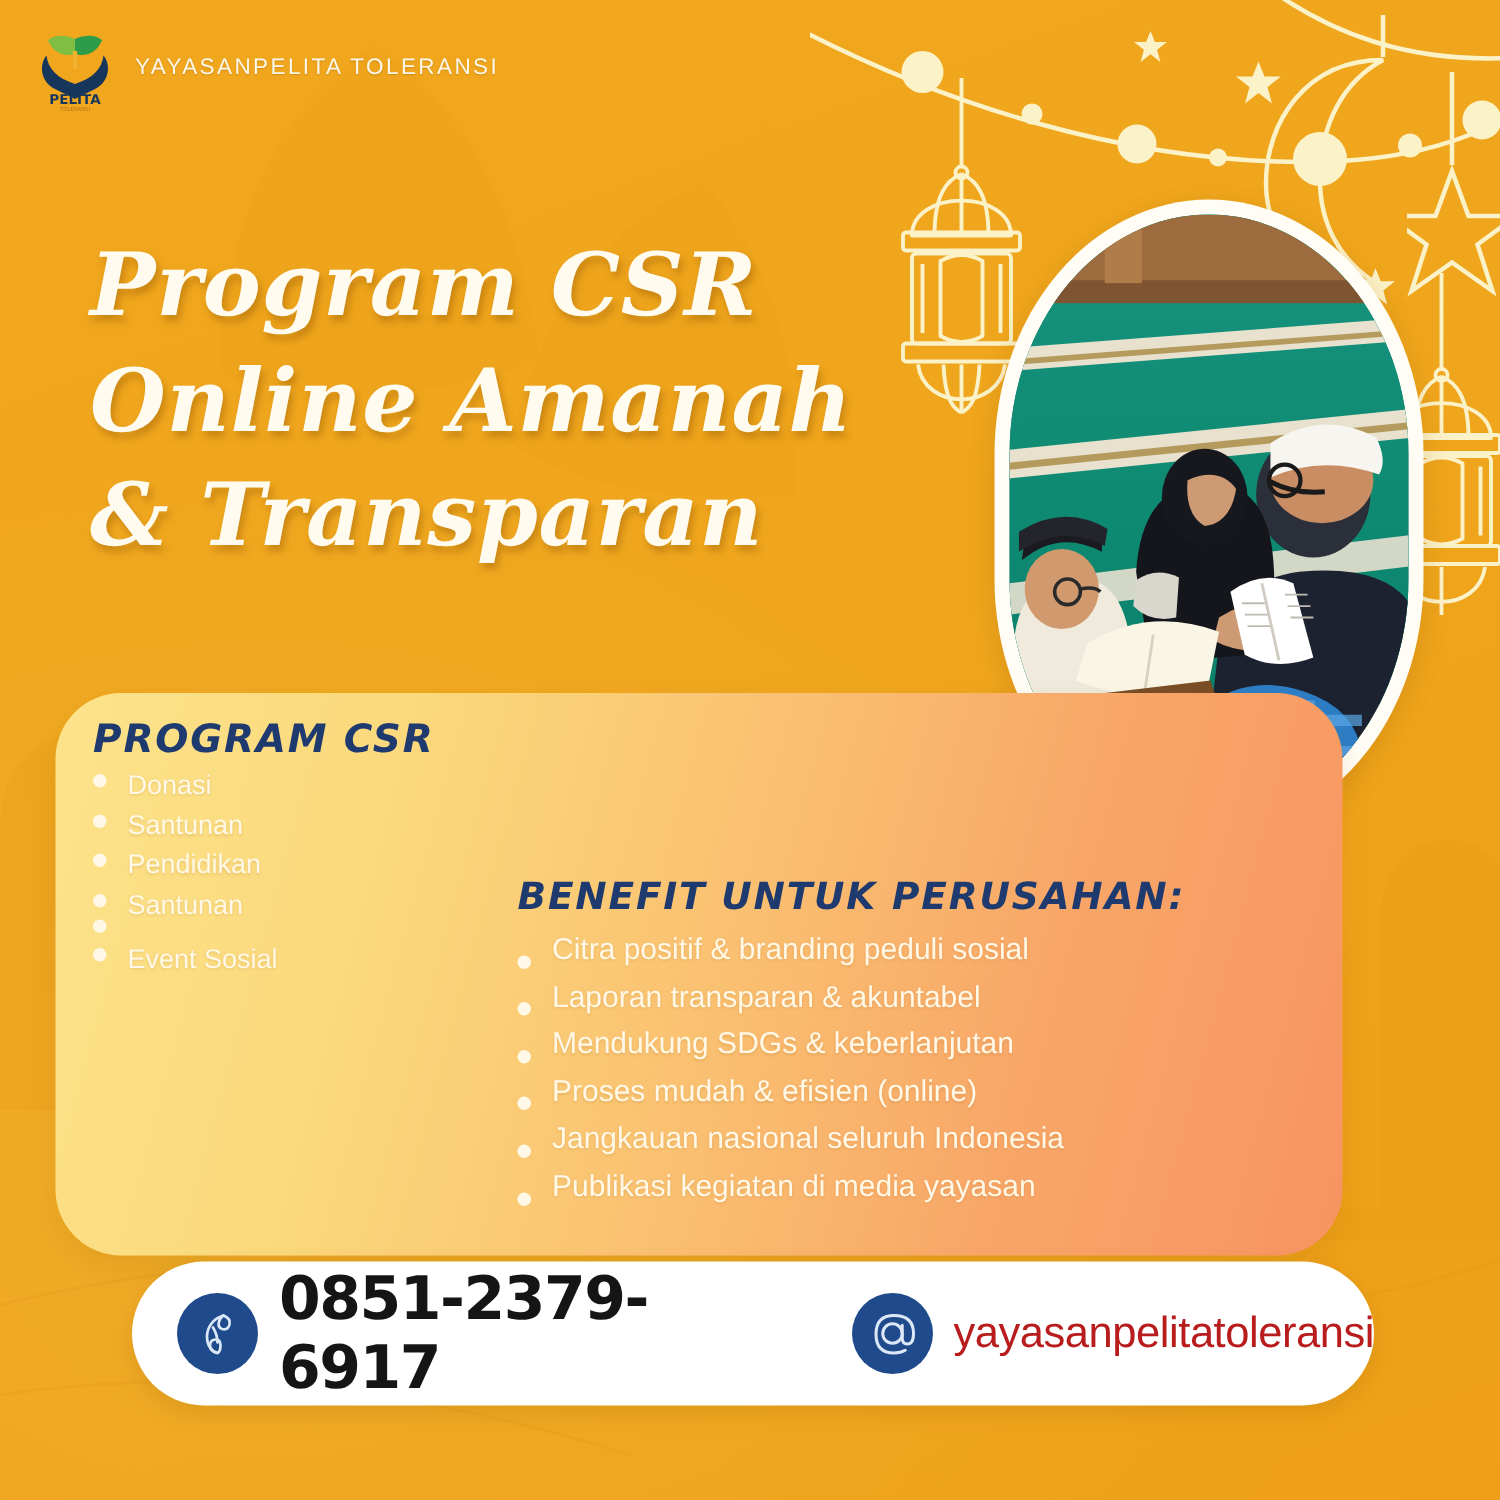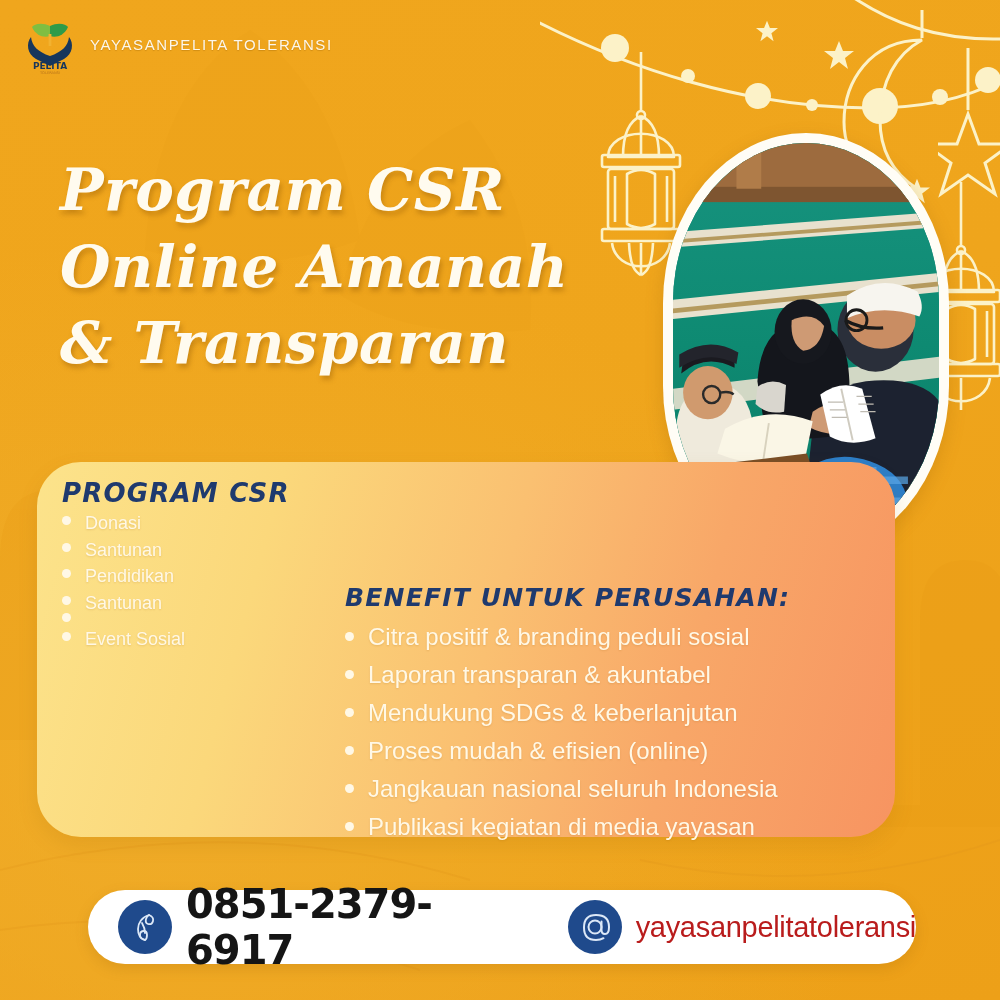--- a/index.html
+++ b/index.html
@@ -82,26 +82,26 @@
     flex:0 0 auto;width:9px;height:9px;border-radius:50%;
     background:#FFF8E6;transform:translateY(-4px);
   }
 
   .col-left{position:absolute;left:62px;top:478px;width:300px;}
   .col-left .list-head{font-size:26px;margin:0 0 2px 0;}
   .col-left .bullets li{font-size:18px;line-height:1.48;}
 
   .col-right{position:absolute;left:345px;top:583px;width:560px;}
   .col-right .list-head{font-size:25px;margin:0 0 6px 0;}
-  .col-right .bullets li{font-size:24px;line-height:1.58;}
+  .col-right .bullets li{font-size:20px;line-height:1.58;align-items:flex-end;}
   .col-right .bullets li .dot{width:9px;height:9px;}
 
   
   .contact{
-    position:absolute;left:88px;top:890px;width:828px;height:74px;
+    position:absolute;left:88px;top:841px;width:828px;height:96px;
     background:#FFFFFF;border-radius:49px;
     display:flex;align-items:center;
     box-shadow:0 5px 14px rgba(145,88,6,.18);
   }
   .contact-item{display:flex;align-items:center;gap:14px;}
   .c-phone{margin-left:30px;}
   .c-ig{margin-left:88px;}
   .badge{
     width:54px;height:54px;border-radius:50%;
     background:#1F4A8C;display:flex;align-items:center;justify-content:center;

